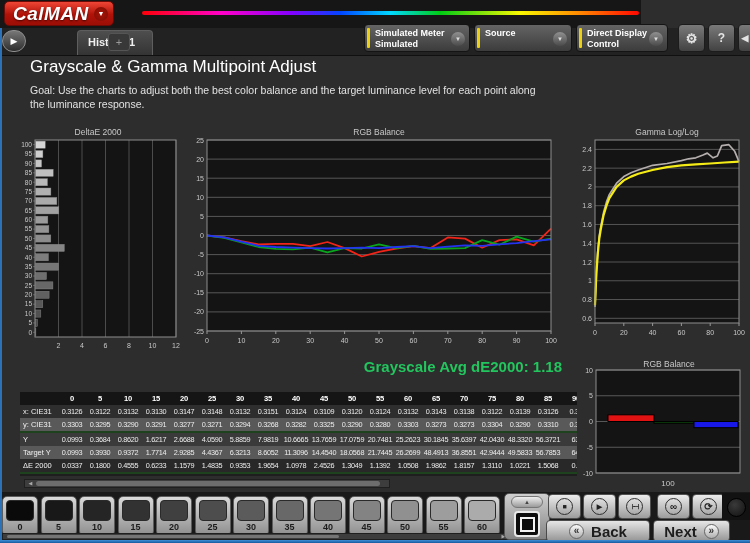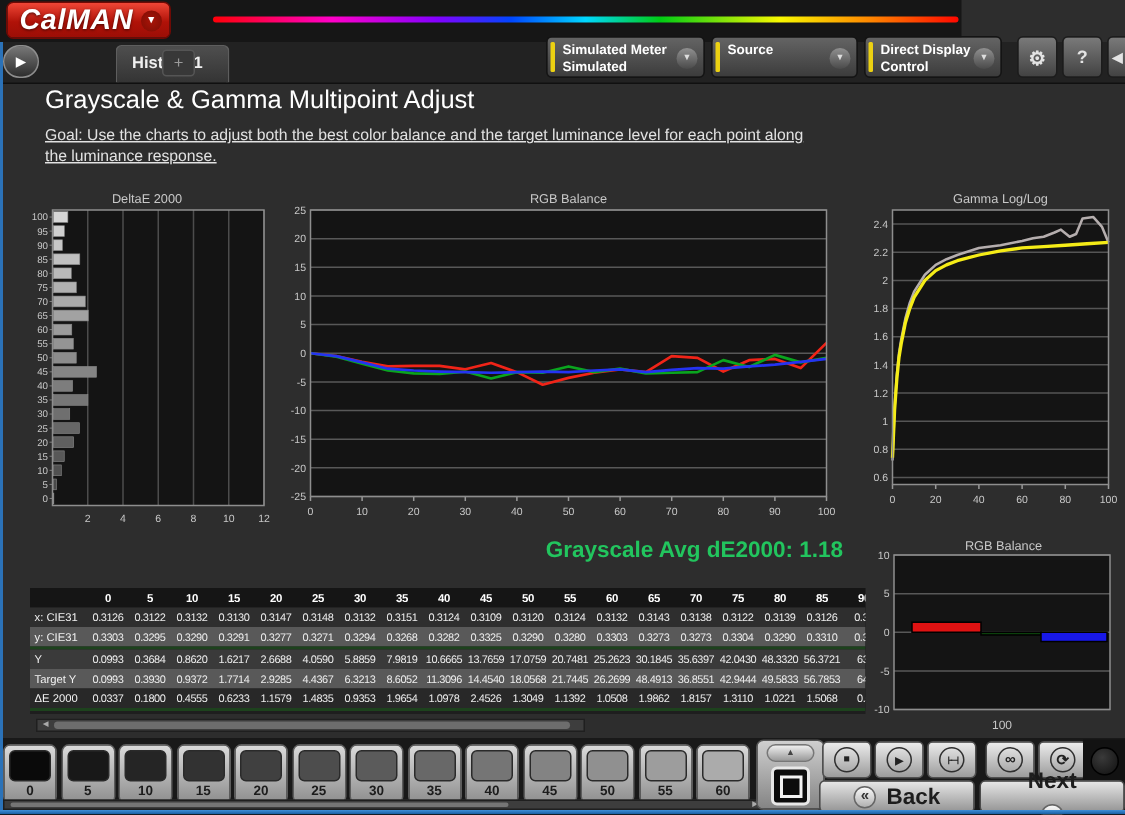--- a/index.html
+++ b/index.html
@@ -32,21 +32,21 @@
   .dd .dtxt{position:absolute;left:10px;top:3px;font-size:9px;font-weight:bold;line-height:11px;}
   .dd .chev{position:absolute;right:4px;top:7px;width:14px;height:14px;border-radius:50%;
         background:linear-gradient(#909090,#4a4a4a);color:#ddd;font-size:6px;display:flex;align-items:center;justify-content:center;}
   #dd1{left:364px;width:106px;} #dd2{left:474px;width:98px;} #dd3{left:576px;width:92px;}
   .icon-btn{position:absolute;top:24px;height:28px;width:27px;border-radius:4px;background:linear-gradient(#7a7a7a,#424242);
         border:1px solid #1c1c1c;box-sizing:border-box;color:#e4e4e4;display:flex;align-items:center;justify-content:center;
         font-size:13px;font-weight:bold;}
   #btn-gear{left:678px;} #btn-help{left:708px;font-size:12px;} #btn-collapse{left:738px;width:14px;border-radius:4px 0 0 4px;font-size:9px;}
   
   .page-title{position:absolute;left:30px;top:57px;font-size:17px;color:#fff;}
-  .goal{position:absolute;left:30px;font-size:10.5px;color:#e2e2e2;text-decoration:underline;}
+  .goal{position:absolute;left:30px;font-size:10.5px;color:#e2e2e2;}
   #goal1{top:84px;} #goal2{top:98px;}
   
   .chart{position:absolute;}
   #chart-deltae{left:8px;top:126px;width:174px;height:230px;}
   #chart-rgb{left:186px;top:126px;width:376px;height:230px;}
   #chart-gamma{left:567px;top:126px;width:180px;height:224px;}
   #chart-rgb-small{left:577px;top:358px;width:172px;height:134px;}
   .avg-text{position:absolute;left:186px;top:358px;width:376px;text-align:right;
         font-size:15px;font-weight:bold;color:#22c55e;}
   
@@ -81,21 +81,21 @@
   .tbtn{position:absolute;top:494px;width:33px;height:25px;border-radius:4px;background:linear-gradient(#ececec,#9c9c9c);
         border:1px solid #4f4f4f;box-sizing:border-box;display:flex;align-items:center;justify-content:center;}
   .tbtn .circ{width:17px;height:17px;border-radius:50%;border:1.5px solid #2f2f2f;box-sizing:border-box;
         display:flex;align-items:center;justify-content:center;font-size:8px;color:#222;font-weight:bold;}
   .led-bg{position:absolute;left:722px;top:493px;width:28px;height:27px;background:#121212;}
   .led{position:absolute;left:727px;top:498px;width:17px;height:17px;border-radius:50%;
         background:radial-gradient(circle at 40% 35%,#3a3a3a,#101010);border:1px solid #000;}
   .nav-btn{position:absolute;top:520px;height:22px;border-radius:4px;background:linear-gradient(#e6e6e6,#959595);
         border:1px solid #4a4a4a;box-sizing:border-box;display:flex;align-items:center;justify-content:center;gap:7px;
         font-size:15px;font-weight:bold;color:#1d1d1d;}
-  #btn-back{left:546px;width:104px;} #btn-next{left:653px;width:97px;flex-direction:column;}
+  #btn-back{left:546px;width:104px;} #btn-next{left:653px;width:77px;}
   .nav-circ{width:15px;height:15px;border-radius:50%;background:linear-gradient(#fafafa,#b0b0b0);
         border:1px solid #666;box-sizing:border-box;font-size:10px;line-height:12px;text-align:center;color:#333;}
   .edge-left{position:absolute;left:0;top:28px;width:2px;height:512px;background:#2b72b8;}
   .edge-bottom{position:absolute;left:0;top:540px;width:750px;height:3px;background:linear-gradient(#3f8fd8,#155a9e);}
   svg text{font-family:"Liberation Sans", sans-serif;}
 </style>
 </head>
 <body>
 
 <div id="app">

